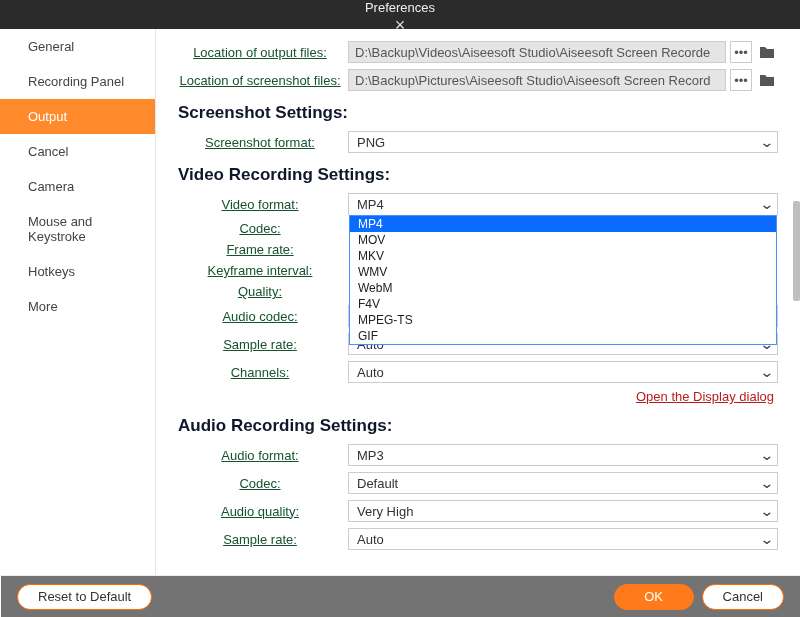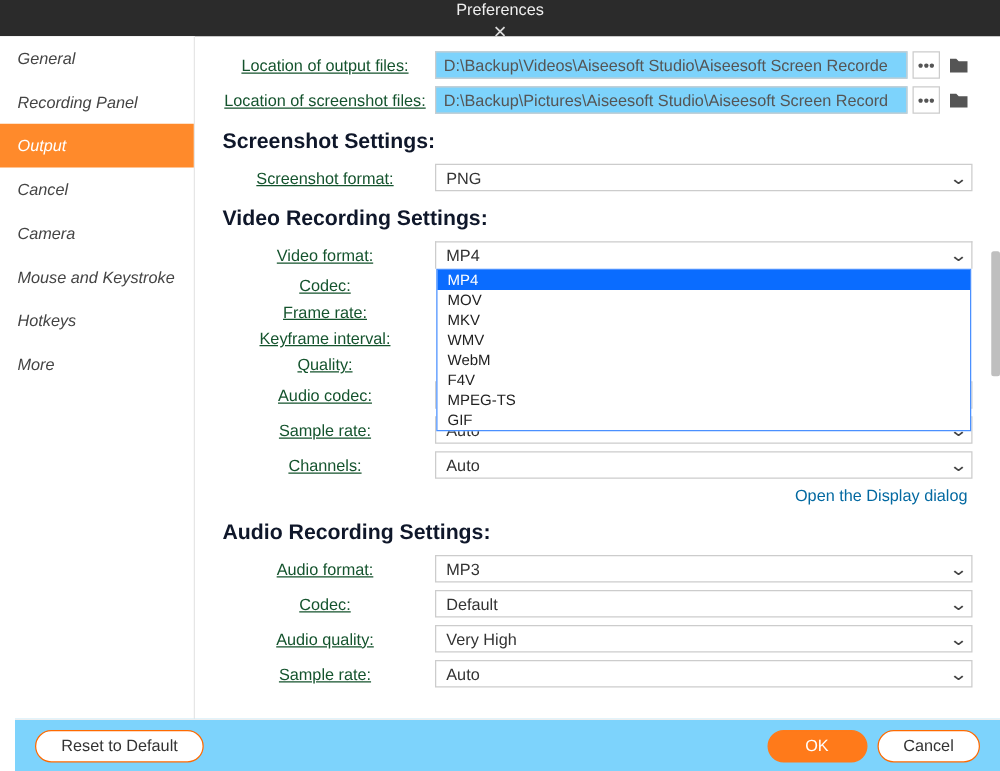--- a/index.html
+++ b/index.html
@@ -2,40 +2,40 @@
 <html><head>
 <meta charset="utf-8">
 <style>
   * { box-sizing: border-box; margin: 0; padding: 0; font-family: Tahoma, Arial, sans-serif; font-size: 13px; }
   body { background: #fff; width: 800px; height: 617px; overflow: hidden; position: relative; }
   .titlebar { height: 29px; background: #2b2b2b; color: #eee; display: flex; align-items: center; padding: 0 10px; flex-direction: column; }
   .titlebar .title { flex: 1; }
   .titlebar .close { font-size: 18px; cursor: pointer; color: #ddd; }
   .body { display: flex; height: calc(100% - 29px - 42px); }
   .sidebar { width: 156px; background: #fff; border-right: 1px solid #e6e6e6; }
-  .sidebar .item { padding: 10px 14px; color: #444; cursor: pointer; font-style: italic; }
+  .sidebar .item { padding: 10px 28px; color: #444; cursor: pointer; }
   .sidebar .item.active { background: #ff8a2b; color: #fff; }
   .content { flex: 1; position: relative; overflow: hidden; padding: 12px 22px 10px 22px; }
   .scrollind { position: absolute; right: 0; top: 172px; width: 7px; height: 100px; background: #bfbfbf; border-radius: 2px; }
   .row { display: flex; align-items: center; margin-bottom: 6px; }
   .row .label { width: 170px; text-align: center; color: #14532d; padding-right: 6px; text-decoration: underline; }
   .row .field { flex: 1; display: flex; align-items: center; gap: 4px; }
-  .textfield { border: 1px solid #ccc; background: #7dd3fc; color: #555; height: 22px; padding: 0 6px; display: flex; align-items: center; overflow: hidden; white-space: nowrap; flex: 1; }
+  .textfield { border: 1px solid #ccc; background: #e5e5e5; color: #555; height: 22px; padding: 0 6px; display: flex; align-items: center; overflow: hidden; white-space: nowrap; flex: 1; }
   .iconbtn { width: 22px; height: 22px; border: 1px solid #ccc; background: #fff; display: flex; align-items: center; justify-content: center; color: #555; cursor: pointer; }
   .iconbtn.folder { border: none; }
   .section-title { font-size: 17px; font-weight: 600; color: #0f172a; margin: 12px 0 8px 0; }
   .select { position: relative; flex: 1; height: 22px; border: 1px solid #ccc; background: #fff; display: flex; align-items: center; padding: 0 26px 0 8px; color: #333; cursor: pointer; }
   .select.open { border-bottom: none; }
   .select .chev { position: absolute; right: 4px; top: 2px; font-size: 14px; color: #444; transform: scaleX(1.3);}
   .dropdown-list { position: absolute; left: 0; top: 21px; right: 0; border: 1px solid #4a90ff; background: #fff; z-index: 10; }
   .dropdown-list .opt { padding: 1px 8px; color: #222; font-size: 12px; cursor: pointer; }
   .dropdown-list .opt.sel { background: #0a6cff; color: #fff; }
   .linkrow { text-align: right; margin: 6px 4px 2px 0; }
-  .linkrow a { color: #0369a1; cursor: pointer; }
-  .footer { position: absolute; left:12px; right:0; bottom:0; height: 42px; border-top: 1px solid #eee; background: #7dd3fc; display:flex; align-items:center; padding: 0 16px; gap:8px; }
+  .linkrow a { color: #b91c1c; text-decoration: underline; cursor: pointer; }
+  .footer { position: absolute; left:1px; right:0; bottom:0; height: 42px; border-top: 1px solid #eee; background: #737373; display:flex; align-items:center; padding: 0 16px; gap:8px; }
   .footer .spacer { flex:1; }
   .btn { height: 26px; border-radius: 13px; border: 1px solid #ff6a00; background: #fff; color: #333; padding: 0 20px; font-size: 13px; cursor: pointer; display:flex; align-items:center; justify-content:center; }
   .btn.reset { color: #333; }
   .btn.primary { background: #ff7a1a; color: #fff; border-color: #ff7a1a; min-width:80px;}
   .btn.cancel { min-width:80px; }
   svg.folder-ico { width:16px; height:14px; fill:#555; }
 </style>
 </head>
 <body>
 

